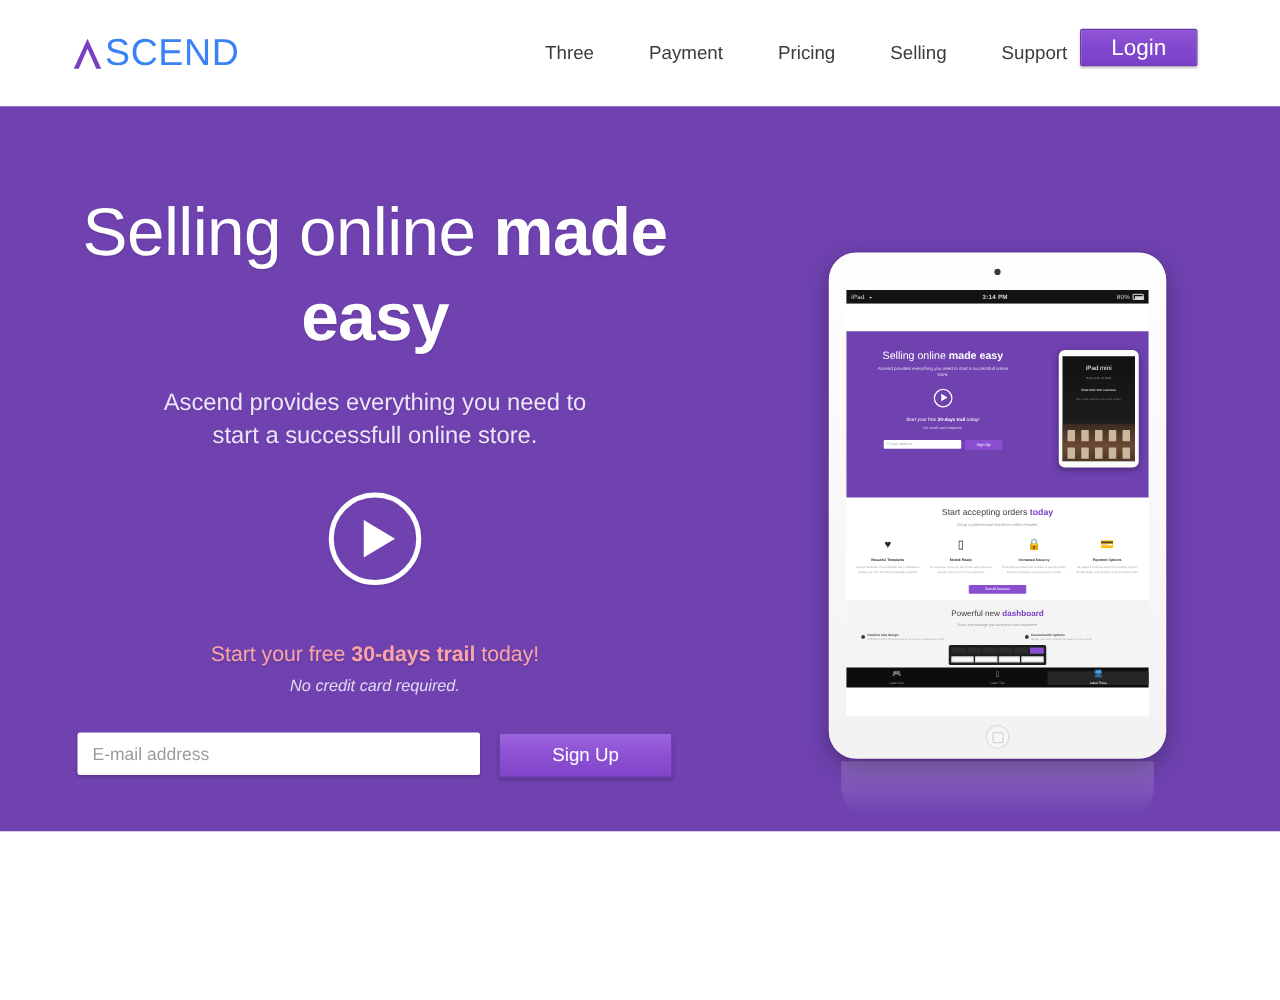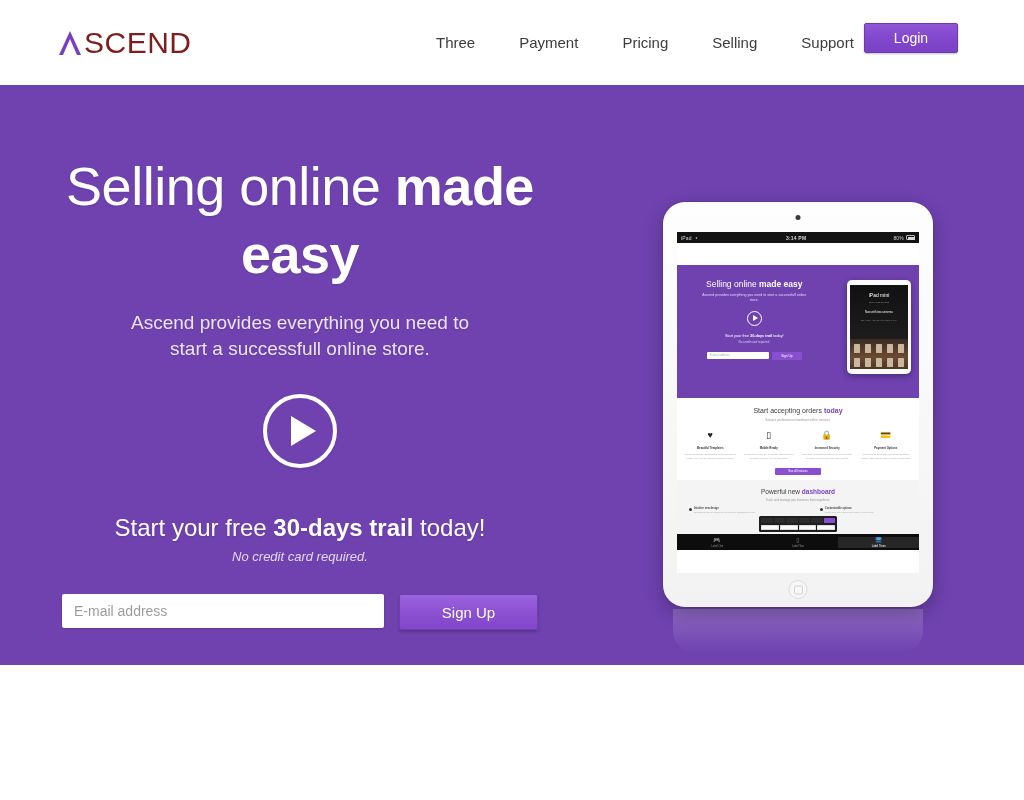--- a/index.html
+++ b/index.html
@@ -25,21 +25,21 @@
     display: flex;
     align-items: center;
     margin-left: 57px;
     user-select: none;
   }
   .logo-mark { display: block; }
   .logo-text {
     font-size: 30px;
     font-weight: 400;
     letter-spacing: 0.5px;
-    color: #7f1d1d;
+    color: #3b82f6;
     margin-left: 1px;
     line-height: 1;
   }
 
   .nav {
     position: absolute;
     left: 414px;
     top: 0;
     height: 85px;
     display: flex;
@@ -58,21 +58,21 @@
   .login-btn {
     position: absolute;
     left: 864px;
     top: 23px;
     width: 94px;
     height: 30px;
     border: 1px solid #6b3ba8;
     border-radius: 2px;
     background: linear-gradient(to bottom, #9155d6 0%, #8148cd 50%, #7a3fc6 100%);
     color: #ffffff;
-    font-size: 14px;
+    font-size: 18px;
     font-family: "Liberation Sans", sans-serif;
     cursor: pointer;
     box-shadow: 0 1px 2px rgba(0,0,0,0.25);
     line-height: 1;
   }
 
   
   .hero {
     position: relative;
     height: 580px;
@@ -130,23 +130,23 @@
   .play-tri {
     width: 0; height: 0;
     border-left: 25px solid #ffffff;
     border-top: 15px solid transparent;
     border-bottom: 15px solid transparent;
     margin-left: 7px;
   }
 
   .trial-line {
     margin-top: 46px;
-    font-size: 24px;
+    font-size: 17px;
     font-weight: 300;
-    color: #ffffff;
+    color: #fca5a5;
     text-shadow: 0 1px 2px rgba(0,0,0,0.12);
   }
   .trial-line b { font-weight: 700; }
 
   .trial-note {
     margin-top: 7px;
     font-size: 13px;
     font-style: italic;
     color: #e3d8f2;
   }

